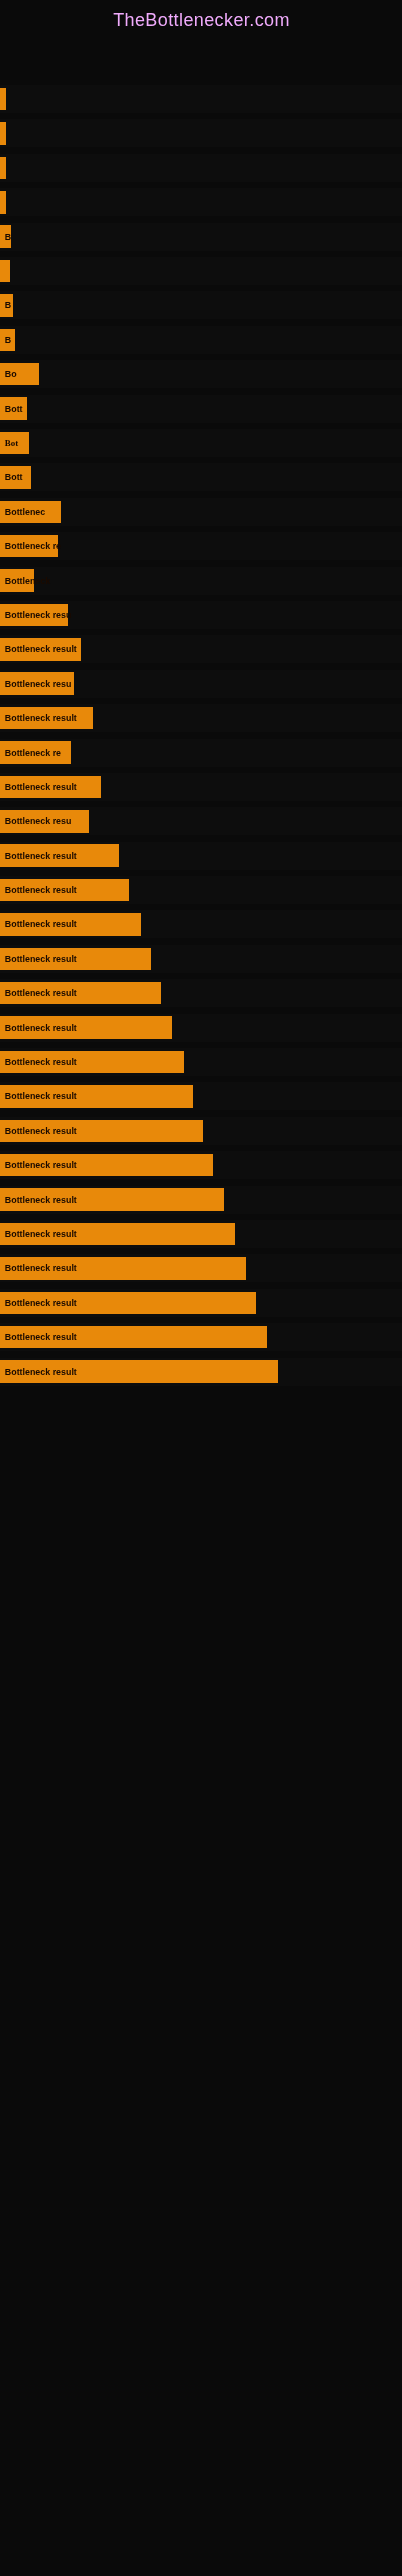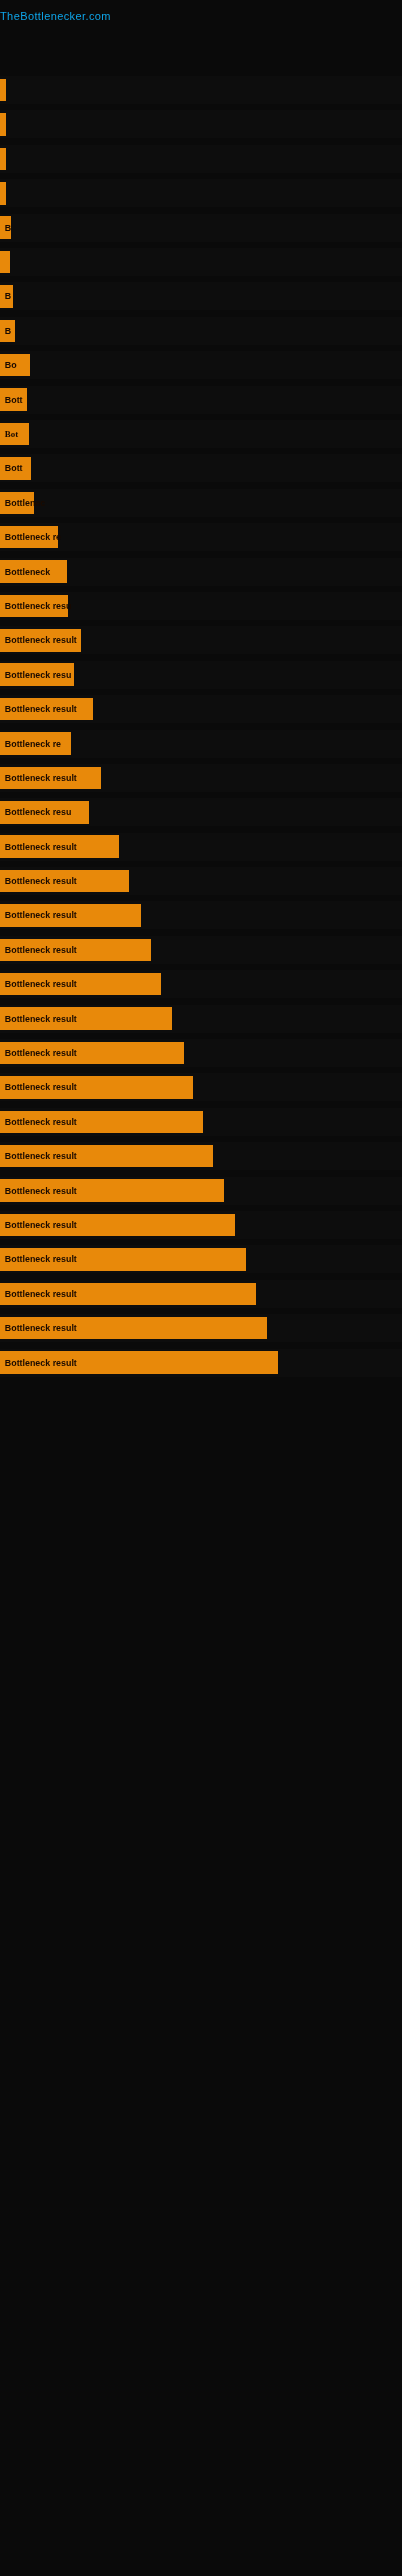--- a/index.html
+++ b/index.html
@@ -8,22 +8,23 @@
       box-sizing: border-box;
     }
     body {
       width: 403px;
       min-height: 2576px;
       background-color: #0a0a0a;
       font-family: Arial, sans-serif;
       overflow-x: hidden;
     }
     .site-title {
-      color: #0ea5e9;
-      font-size: 11px;
+      color: #f0abfc;
+      font-size: 18px;
+      text-align: center;
       padding: 9.7px 0 6.4px 0;
       letter-spacing: 0.4px;
     }
     .rows-section {
       width: 100%;
       padding: 0;
     }
     .result-row {
       display: flex;
       align-items: center;
@@ -80,51 +81,51 @@
     <div class="result-bar" style="width: 13px;">
       <span class="result-text">B</span>
     </div>
   </div>
   <div class="result-row dark-bg">
     <div class="result-bar" style="width: 14.5px;">
       <span class="result-text">B</span>
     </div>
   </div>
   <div class="result-row dark-bg">
-    <div class="result-bar" style="width: 30px;">
+    <div class="result-bar" style="width: 39px;">
       <span class="result-text">Bo</span>
     </div>
   </div>
   <div class="result-row dark-bg">
     <div class="result-bar" style="width: 27px;">
       <span class="result-text">Bott</span>
     </div>
   </div>
   <div class="result-row dark-bg">
     <div class="result-bar" style="width: 29px; font-family: Liberation Serif, serif;">
       <span class="result-text">Bot</span>
     </div>
   </div>
   <div class="result-row dark-bg">
     <div class="result-bar" style="width: 31px;">
       <span class="result-text">Bott</span>
     </div>
   </div>
   <div class="result-row dark-bg">
-    <div class="result-bar" style="width: 34px;">
+    <div class="result-bar" style="width: 61px;">
       <span class="result-text">Bottlenec</span>
     </div>
   </div>
   <div class="result-row dark-bg">
     <div class="result-bar" style="width: 58px;">
       <span class="result-text">Bottleneck re</span>
     </div>
   </div>
   <div class="result-row dark-bg">
-    <div class="result-bar" style="width: 67px;">
+    <div class="result-bar" style="width: 34px;">
       <span class="result-text">Bottleneck</span>
     </div>
   </div>
   <div class="result-row dark-bg">
     <div class="result-bar" style="width: 68px;">
       <span class="result-text">Bottleneck resu</span>
     </div>
   </div>
   <div class="result-row dark-bg">
     <div class="result-bar" style="width: 81px;">

